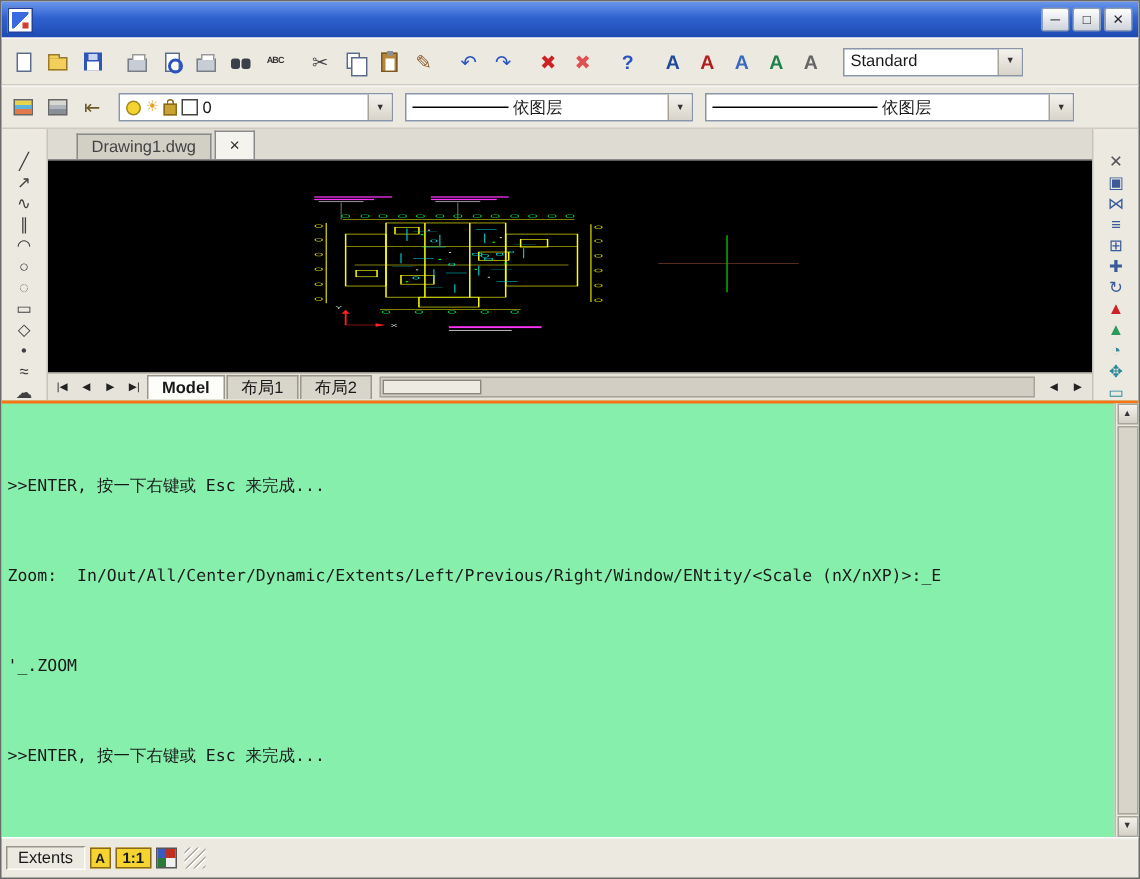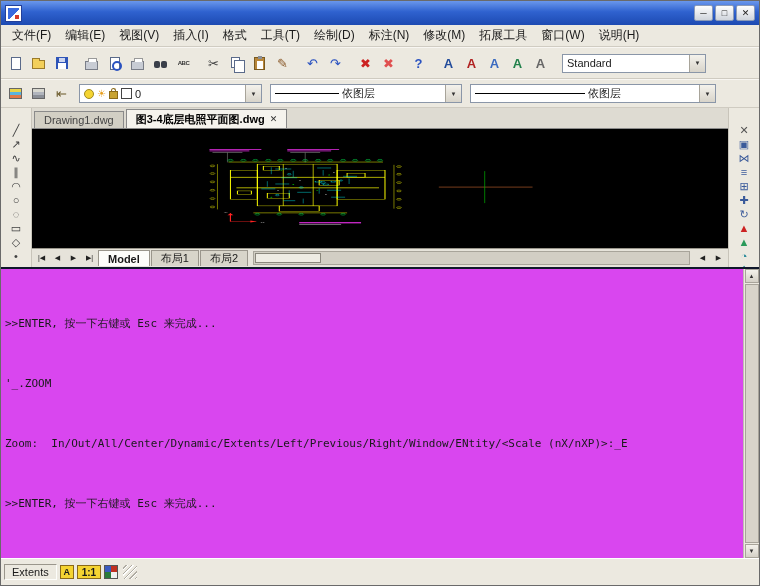--- a/index.html
+++ b/index.html
@@ -46,56 +46,56 @@
   .ic-paste::before{content:"";position:absolute;left:2px;top:3px;width:6px;height:8px;background:#fff}
   .ic-paste::after{content:"";position:absolute;left:3px;top:-2px;width:4px;height:3px;background:#8a8f98}
   .ic-layers{width:13px;height:11px;border:1px solid #666;background:linear-gradient(180deg,#e8d44a 0 33%,#5ab4e0 33% 66%,#e07a4a 66% 100%)}
   .ic-layers2{width:13px;height:11px;border:1px solid #666;background:linear-gradient(180deg,#d8d8d0 0 33%,#b0b4bc 33% 66%,#8a8e96 66% 100%)}
 
   .combo{display:flex;align-items:center;height:19px;background:#fff;border:1px solid #8a96a8;font-size:11px;
          padding-left:4px;gap:3px;box-sizing:border-box}
   .combo-val{white-space:nowrap;overflow:hidden}
   .combo-arrow{margin-left:auto;width:15px;align-self:stretch;display:flex;align-items:center;justify-content:center;
                background:linear-gradient(#f4f2ec,#d8d4ca);border-left:1px solid #a8a49a;font-size:6px;color:#333}
-  .style-combo{width:144px;margin-left:10px}
+  .style-combo{width:120px;margin-left:10px}
   .layer-combo{width:183px;margin-left:6px}
   .color-combo{width:192px;margin-left:8px}
   .lt-combo{width:246px;margin-left:8px}
   .sw-bulb{width:8px;height:8px;border-radius:50%;background:#f5d431;border:1px solid #a08a20;flex:0 0 8px}
   .sw-sun{font-size:10px;color:#e8a020;line-height:1}
   .sw-lock{width:7px;height:6px;background:#c8a332;border:1px solid #8a6a1a;position:relative;margin-top:3px;flex:0 0 7px}
   .sw-lock::before{content:"";position:absolute;left:1px;top:-4px;width:3px;height:3px;border:1px solid #8a6a1a;border-bottom:none;border-radius:3px 3px 0 0}
   .sw-color{width:9px;height:9px;background:#fff;border:1px solid #444;flex:0 0 9px}
   .line-swatch{height:1px;background:#000;flex:0 0 auto}
   .ls-1{width:64px}.ls-2{width:110px}
 
   
   .main{flex:1 1 auto;display:flex;min-height:0}
   .palette{flex:0 0 30px;width:30px;display:flex;flex-direction:column;align-items:center;padding-top:16px;gap:1px}
   .palette.left{border-right:1px solid #c8c4ba}
   .palette.right{border-left:1px solid #c8c4ba}
   .pbtn{width:22px;height:18px;display:flex;align-items:center;justify-content:center;font-size:11px;background:transparent;border:1px solid transparent;padding:0}
   .center{flex:1;display:flex;flex-direction:column;min-width:0}
-  .doc-tabs{flex:0 0 20px;display:flex;align-items:flex-end;padding-left:2px;background:#dedbd2;border-bottom:1px solid #8a8a8a}
+  .doc-tabs{flex:0 0 20px;display:flex;align-items:flex-end;padding-left:19px;background:#dedbd2;border-bottom:1px solid #8a8a8a}
   .dtab{height:16px;padding:0 9px;font-size:11px;background:#d2cfc4;border:1px solid #8a8a8a;border-bottom:none;
         margin-right:2px;display:flex;align-items:center;gap:5px;color:#444}
   .dtab.active{background:#f5f3ed;color:#000;font-weight:bold;height:18px}
   .dtab-close{font-size:9px;color:#333}
   .dtab:not(.active) .dtab-close{display:none}
   .canvas{flex:1;background:#000;position:relative;overflow:hidden}
   .canvas svg{position:absolute;inset:0;width:100%;height:100%}
   .layout-bar{flex:0 0 18px;display:flex;align-items:center;background:#e6e3da;border-top:1px solid #9a968c;padding:0 2px;gap:1px}
   .lnav{min-width:15px;height:14px;font-size:7px;display:flex;align-items:center;justify-content:center;background:transparent;border:none;padding:0;color:#222}
   .ltab{height:15px;padding:0 9px;font-size:11px;display:flex;align-items:center;background:#d8d5ca;border:1px solid #9a968c;border-bottom:none}
   .ltab.active{background:#fdfdfa;font-weight:bold}
   .hscroll{flex:1;height:12px;background:#d2cec4;border:1px solid #a8a49a;margin:0 4px;position:relative}
   .hthumb{position:absolute;left:1px;top:1px;width:64px;height:8px;background:#eeebe3;border:1px solid #8a867c}
 
   
-  .cmd{flex:0 0 80px;background:#d946ef;border-top:2px solid #0f172a;position:relative;
+  .cmd{flex:0 0 80px;background:#86efac;border-top:2px solid #f97316;position:relative;
        font-family:"DejaVu Sans Mono","Liberation Mono",monospace;font-size:11px;line-height:15px;box-sizing:border-box}
   .cmd-lines{padding:2px 4px;margin-right:16px;white-space:pre;overflow:hidden}
   .cmd-scrollbar{position:absolute;top:0;right:0;bottom:0;width:15px;background:#ece9e0;border-left:1px solid #c0bcb2;
                  display:flex;flex-direction:column;align-items:center;justify-content:space-between}
   .sbtn{width:14px;height:14px;font-size:6px;display:flex;align-items:center;justify-content:center;
         background:linear-gradient(#f4f2ec,#d4d0c6);border:1px solid #a8a49a;padding:0;color:#333}
   .vthumb{width:12px;flex:1;margin:1px 0;background:#d8d4ca;border:1px solid #a8a49a}
 
   
   .statusbar{flex:0 0 22px;display:flex;align-items:center;gap:3px;padding:2px 3px;border-top:1px solid #fff}
@@ -123,47 +123,20 @@
         </button>
       <button class="win-btn">
           <span>□</span>
         </button>
       <button class="win-btn">
           <span>✕</span>
         </button>
     </span>
   </div>
 
-  <div class="menubar">
-
-      <span class="menu-item">文件(F)</span>
-
-      <span class="menu-item">编辑(E)</span>
-
-      <span class="menu-item">视图(V)</span>
-
-      <span class="menu-item">插入(I)</span>
-
-      <span class="menu-item">格式</span>
-
-      <span class="menu-item">工具(T)</span>
-
-      <span class="menu-item">绘制(D)</span>
-
-      <span class="menu-item">标注(N)</span>
-
-      <span class="menu-item">修改(M)</span>
-
-      <span class="menu-item">拓展工具</span>
-
-      <span class="menu-item">窗口(W)</span>
-
-      <span class="menu-item">说明(H)</span>
-
-  </div>
 
   <div class="toolbar tb1">
 
       <button class="tbtn">
         <span class="ti ic-page"></span>
       </button>
 
       <button class="tbtn">
         <span class="ti ic-folder"></span>
       </button>
@@ -365,21 +338,20 @@
     <div class="center">
 
       <div class="doc-tabs">
 
           <div class="dtab">
             <span>Drawing1.dwg</span>
 
           </div>
 
           <div class="dtab active">
-            <span>图3-4底层电照平面图.dwg</span>
             <span class="dtab-close">✕</span>
           </div>
 
       </div>
 
       <div class="canvas">
         <svg viewBox="0 0 698 342" preserveAspectRatio="none">
 
           <g>
             <rect x="178" y="58" width="52" height="2" fill="#ff33ff"></rect>
@@ -602,23 +574,23 @@
         </button>
 
     </div>
   </div>
 
   <div class="cmd">
     <div class="cmd-lines">
       
         <div>&gt;&gt;ENTER, 按一下右键或 Esc 来完成...</div>
       
+        <div>Zoom:  In/Out/All/Center/Dynamic/Extents/Left/Previous/Right/Window/ENtity/&lt;Scale (nX/nXP)&gt;:_E</div>
+      
         <div>'_.ZOOM</div>
-      
-        <div>Zoom:  In/Out/All/Center/Dynamic/Extents/Left/Previous/Right/Window/ENtity/&lt;Scale (nX/nXP)&gt;:_E</div>
       
         <div>&gt;&gt;ENTER, 按一下右键或 Esc 来完成...</div>
       
     </div>
     <div class="cmd-scrollbar">
       <button class="sbtn">
           <span>▲</span>
         </button>
       <span class="vthumb"></span>
       <button class="sbtn">

